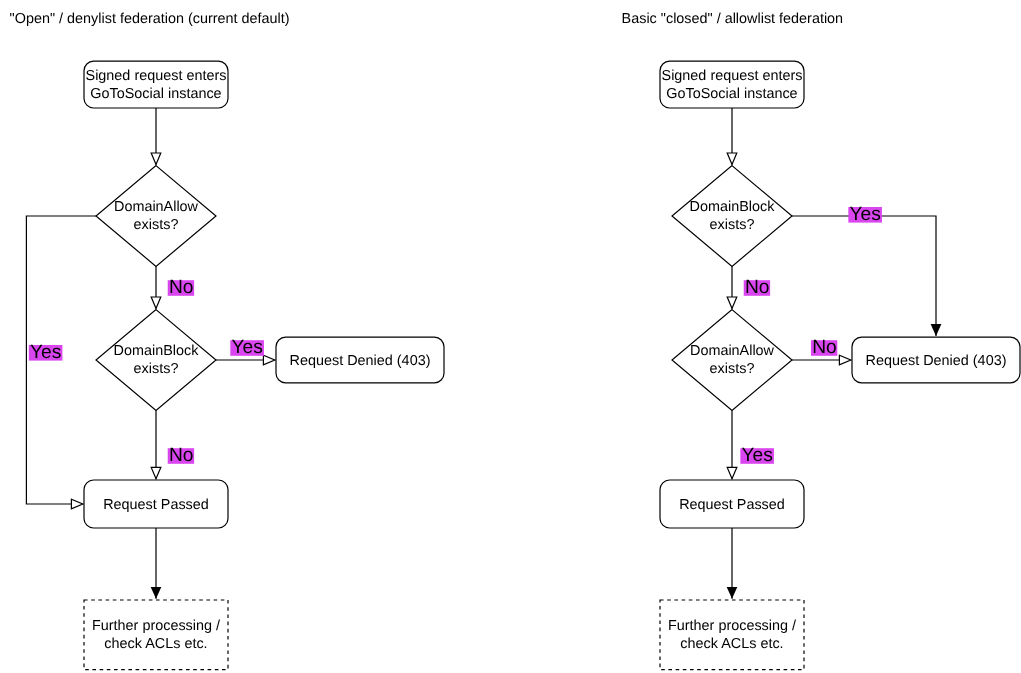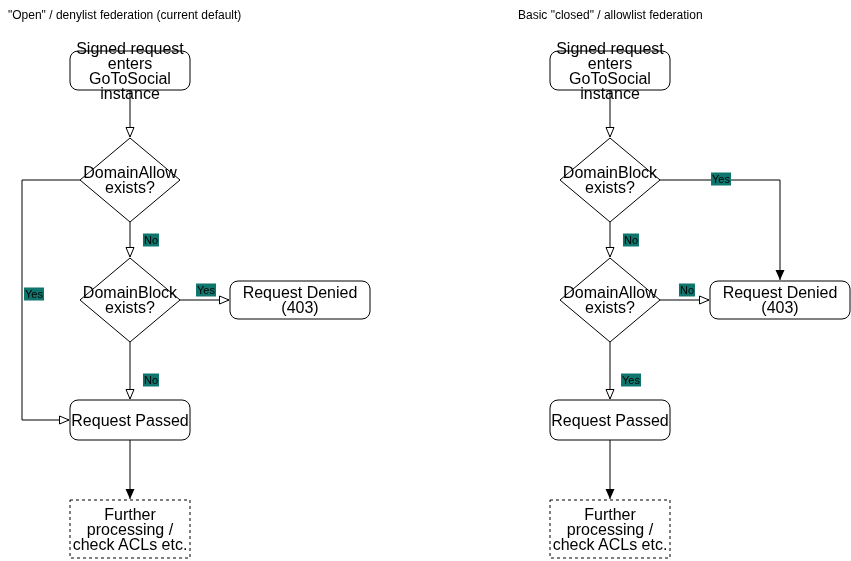--- a/index.html
+++ b/index.html
@@ -26,29 +26,29 @@
     font-size: 12px;
     line-height: 14px;
     white-space: pre;
   }
   .node-label {
     position: absolute;
     display: flex;
     align-items: center;
     justify-content: center;
     text-align: center;
-    font-size: 16px;
+    font-size: 12px;
     line-height: 15px;
     white-space: pre-line;
   }
   .edge-label {
     position: absolute;
-    font-size: 11px;
+    font-size: 16px;
     line-height: 13px;
-    background: #0f766e;
+    background: #d946ef;
     padding: 0 1px;
     transform: translate(-50%, -50%);
     white-space: pre;
   }
   .edge-label.anchor-left {
     transform: translateY(-50%);
   }
   svg path.edge, svg rect.node, svg polygon.node {
     stroke: #000000;
     stroke-width: 1;

